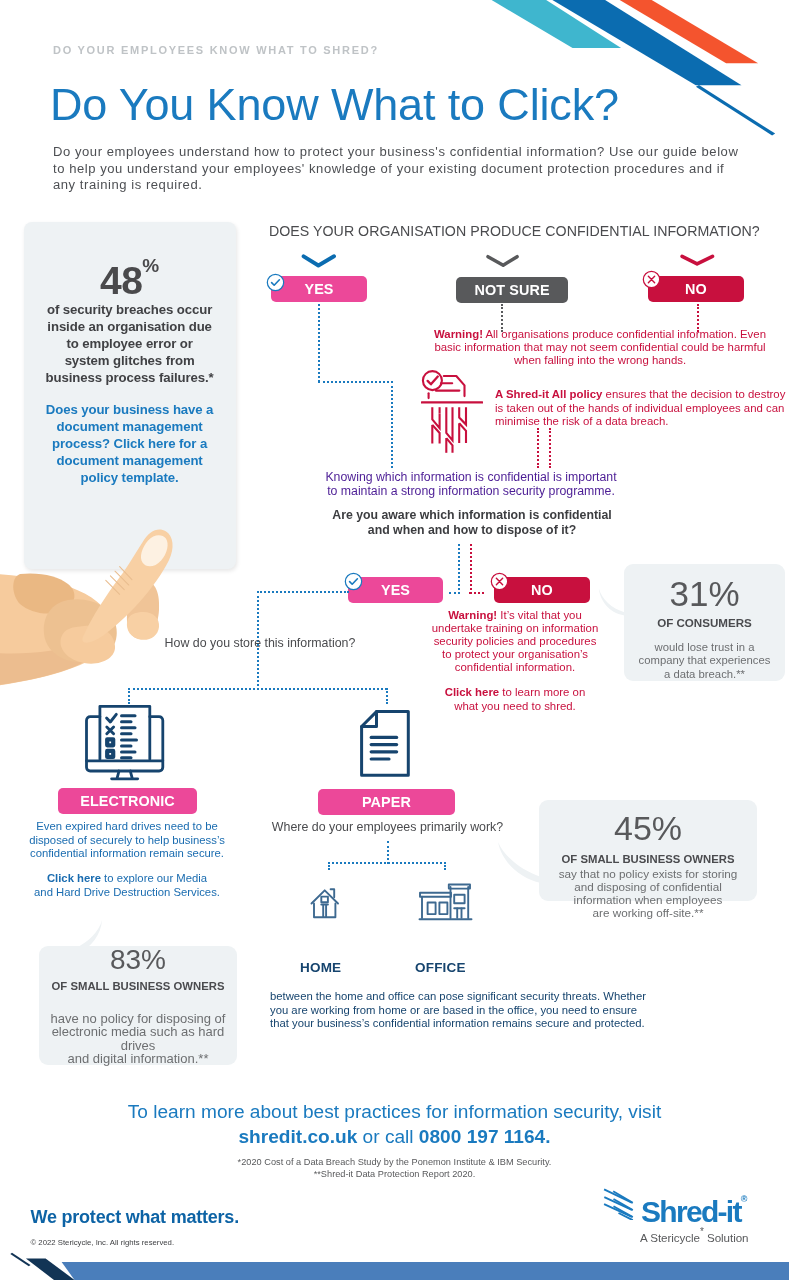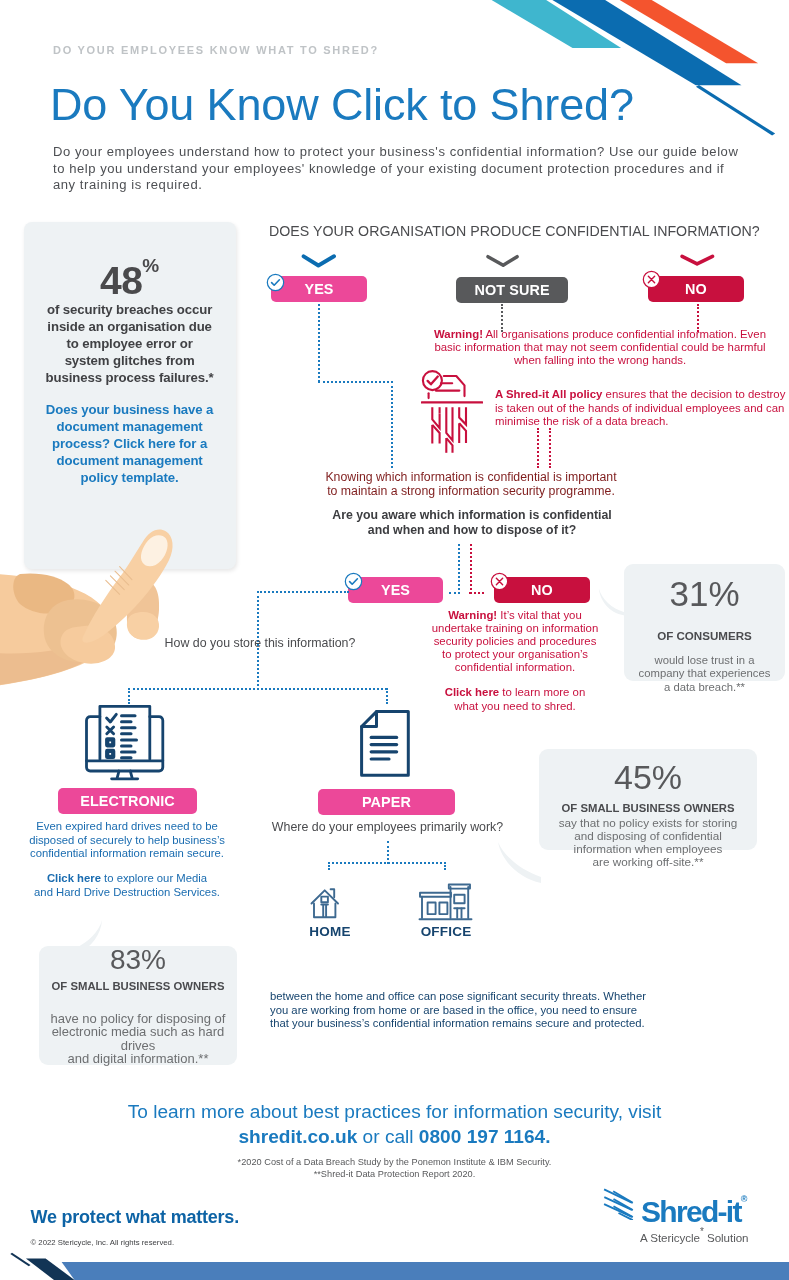--- a/index.html
+++ b/index.html
@@ -85,21 +85,21 @@
     font-size:11.4px; line-height:13.1px; color:#c8103e; text-align:center;
   }
   .warn1 b { font-weight:bold; }
   .policy {
     position:absolute; left:495px; top:388px; width:300px; white-space:nowrap;
     font-size:11.4px; line-height:13.6px; color:#c8103e;
   }
   .policy b { font-weight:bold; }
   .midnote {
     position:absolute; left:271px; top:470px; width:400px;
-    font-size:12.3px; line-height:14.2px; color:#7f1d1d; text-align:center; white-space:nowrap;
+    font-size:12.3px; line-height:14.2px; color:#4c1d95; text-align:center; white-space:nowrap;
   }
   .midq {
     position:absolute; left:272px; top:508px; width:400px;
     font-size:12.3px; line-height:15.2px; color:#3c3d40; text-align:center; font-weight:bold; white-space:nowrap;
   }
   .warn2 {
     position:absolute; left:420px; top:609px; width:190px;
     font-size:11.4px; line-height:13.1px; color:#c8103e; text-align:center; white-space:nowrap;
   }
   .warn2 b { font-weight:bold; }
@@ -121,21 +121,21 @@
   .etext {
     position:absolute; left:7px; top:820px; width:240px;
     font-size:11.3px; line-height:13.7px; color:#1a6cb0; text-align:center; white-space:nowrap;
   }
   .etext b { font-weight:bold; }
   .etext .l2 { margin-top:11px; }
   .pq {
     position:absolute; left:265px; top:820px; width:245px;
     font-size:12.4px; color:#4a4b4e; text-align:center;
   }
-  .iconlabel { position:absolute; font-size:13.5px; font-weight:bold; color:#16446e; letter-spacing:0.2px; text-align:center; }
+  .iconlabel { position:absolute; font-size:13.5px; font-weight:bold; color:#16446e; letter-spacing:0.2px; text-align:left;margin-top:36px; }
   .flex-text {
     position:absolute; left:270px; top:977px; width:400px;
     font-size:11.3px; line-height:13.3px; color:#16446e; white-space:nowrap;
   }
 
   
   .cta {
     position:absolute; left:0; right:0; top:1100px;
     text-align:center; font-size:19.1px; color:#1a7abf; line-height:24.8px;
   }
@@ -169,21 +169,21 @@
     <polygon points="491.6,0 546.2,0 621.1,48.1 572.6,48.1" fill="#3fb6ce"></polygon>
 
     <polygon points="552.4,0 605.1,0 741.5,85.2 695.8,85.2" fill="#0b6cb0"></polygon>
 
     <polygon points="619.7,0 651.7,0 758.1,63.2 726.1,63.2" fill="#f4542e"></polygon>
 
     <polygon points="695.9,86.8 699.0,84.9 775.2,133.6 772.1,135.5" fill="#0b6cb0"></polygon>
   </svg>
 
   <div class="eyebrow">DO YOUR EMPLOYEES KNOW WHAT TO SHRED?</div>
-  <h1 class="title">Do You Know Click to Shred?</h1>
+  <h1 class="title">Do You Know What to Click?</h1>
   <p class="intro"><span>Do your employees understand how to protect your business's confidential information? Use our guide below</span><br><span>to help you understand your employees' knowledge of your existing document protection procedures and if</span><br><span>any training is required.</span></p>
 
   <svg class="hand" viewBox="0 0 200 180">
 
     <path d="M-40 46 C-10 44 26 46 56 52 C82 57 102 66 114 78 C128 92 130 110 114 124 C96 140 52 152 6 158 C-12 160 -28 160 -40 159 Z" fill="#f6cb9d"></path>
 
     <path d="M-40 120 C10 128 60 128 96 114 C110 108 120 98 124 88 C128 104 122 116 106 128 C86 143 44 153 2 158 C-14 160 -28 160 -40 159 Z" fill="#ecbd8f"></path>
 
     <path d="M32 46 C52 44 70 48 80 56 C90 64 88 76 76 82 C62 89 42 85 32 76 C24 68 22 50 32 46 Z" fill="#eab883"></path>
 
@@ -297,21 +297,21 @@
   <div class="warn2">
     <div><b>Warning!</b><span> It’s vital that you</span><br><span>undertake training on information</span><br><span>security policies and procedures</span><br><span>to protect your organisation’s</span><br><span>confidential information.</span></div>
     <div class="l2"><b>Click here</b><span> to learn more on</span><br><span>what you need to shred.</span></div>
   </div>
 
   <svg class="swoosh" style="left:597px;top:586px;width:30px;height:32px" viewBox="0 0 30 32">
     <path d="M1.8 2.6 C5 13.6 14.5 22.5 27.5 26.2 L27.5 29.5 C11 26.8 3.2 14.0 1.8 2.6 Z" fill="#eef2f4"></path>
   </svg>
   <div class="statbox" style="left:624px;top:564px;width:161px;height:117px">
     <div class="num" style="font-size:35px;margin-top:12px">31%</div>
-    <div class="head" style="font-size:11.6px;margin-top:18px">OF CONSUMERS</div>
+    <div class="head" style="font-size:11.6px;margin-top:5px">OF CONSUMERS</div>
     <div class="body" style="font-size:11.3px;line-height:13.3px;margin-top:12px"><span>would lose trust in a</span><br><span>company that experiences</span><br><span>a data breach.**</span></div>
   </div>
 
   <div class="dot-h" style="left:257px;top:591px;width:92px"></div>
   <div class="dot-v" style="left:257px;top:591px;height:99px"></div>
   <div class="dot-h" style="left:128px;top:688px;width:259px"></div>
   <div class="dot-v" style="left:128px;top:688px;height:16px"></div>
   <div class="dot-v" style="left:386px;top:688px;height:16px"></div>
   <div class="storeq">How do you store this information?</div>
 
@@ -391,21 +391,21 @@
       <rect x="36.2" y="11.8" width="10.4" height="8.4"></rect>
       <path d="M36.2 25.2 H46.6"></path>
       <path d="M39.2 25.5 V34.8 M43.5 25.5 V34.8"></path>
     </g>
   </svg>
   <div class="iconlabel" style="left:415px;top:924px;width:62px">OFFICE</div>
 
   <svg class="swoosh" style="left:495px;top:836px;width:50px;height:55px" viewBox="0 0 50 55">
     <path d="M3.0 6.0 C10.0 22.0 28.0 35.0 46.0 41.0 L46.0 47.0 C24.0 42.0 7.0 26.0 3.0 6.0 Z" fill="#eef2f4"></path>
   </svg>
-  <div class="statbox" style="left:539px;top:749px;width:218px;height:101px">
+  <div class="statbox" style="left:539px;top:800px;width:218px;height:101px">
     <div class="num" style="font-size:34px;margin-top:11px">45%</div>
     <div class="head" style="font-size:11.3px;margin-top:8px;letter-spacing:0.02px">OF SMALL BUSINESS OWNERS</div>
     <div class="body" style="font-size:11.7px;line-height:12.9px;margin-top:3px"><span>say that no policy exists for storing</span><br><span>and disposing of confidential</span><br><span>information when employees</span><br><span>are working off-site.**</span></div>
   </div>
 
   <svg class="swoosh" style="left:70px;top:916px;width:40px;height:42px" viewBox="0 0 40 42">
     <path d="M32.0 4.0 C29.0 16.0 18.0 26.0 6.0 32.0 L6.0 38.0 C22.0 32.0 31.0 18.0 32.0 4.0 Z" fill="#eef2f4"></path>
   </svg>
   <div class="statbox" style="left:39px;top:946px;width:198px;height:119px">
     <div class="num" style="font-size:28px;">83%</div>

